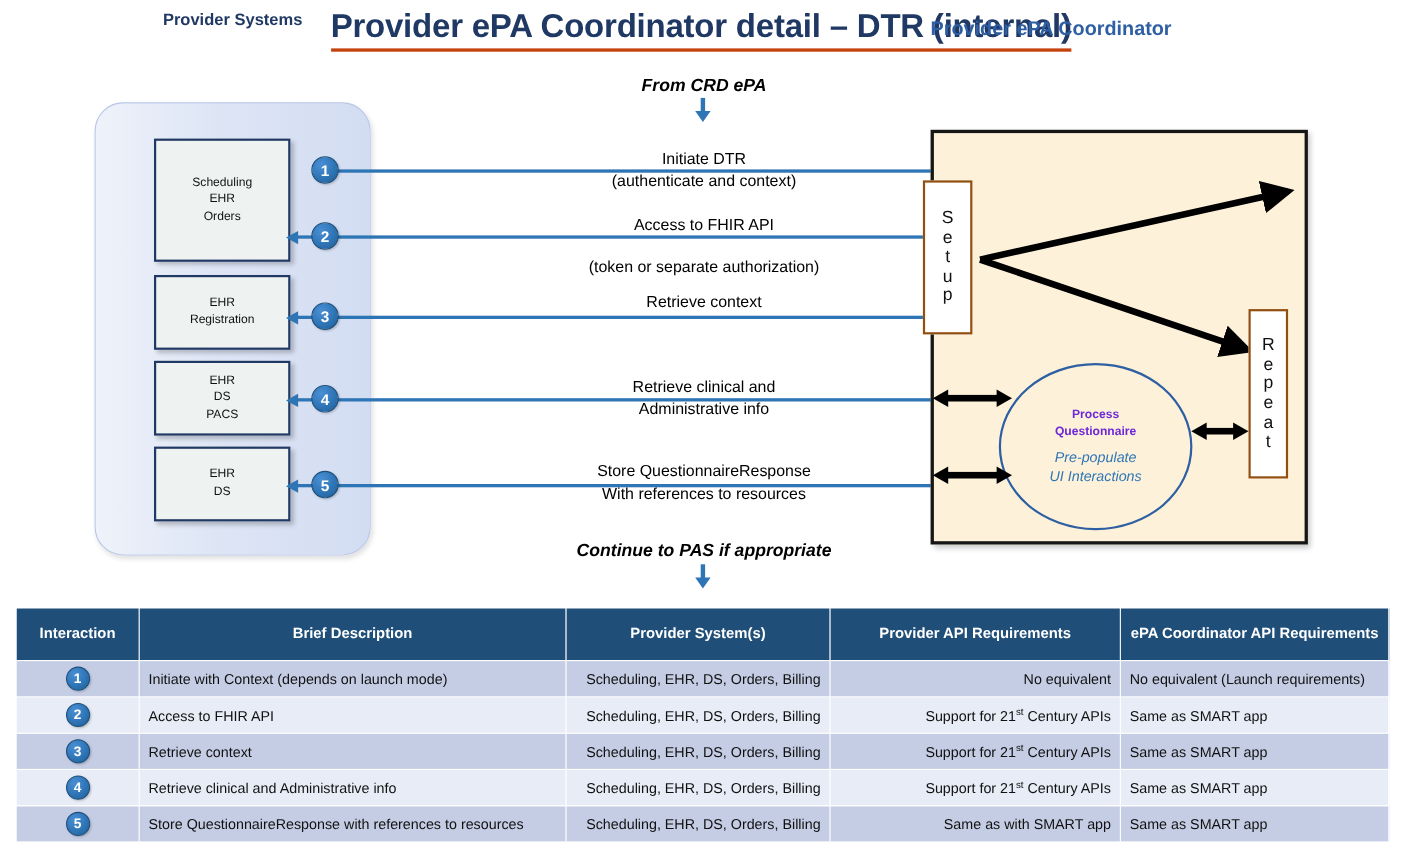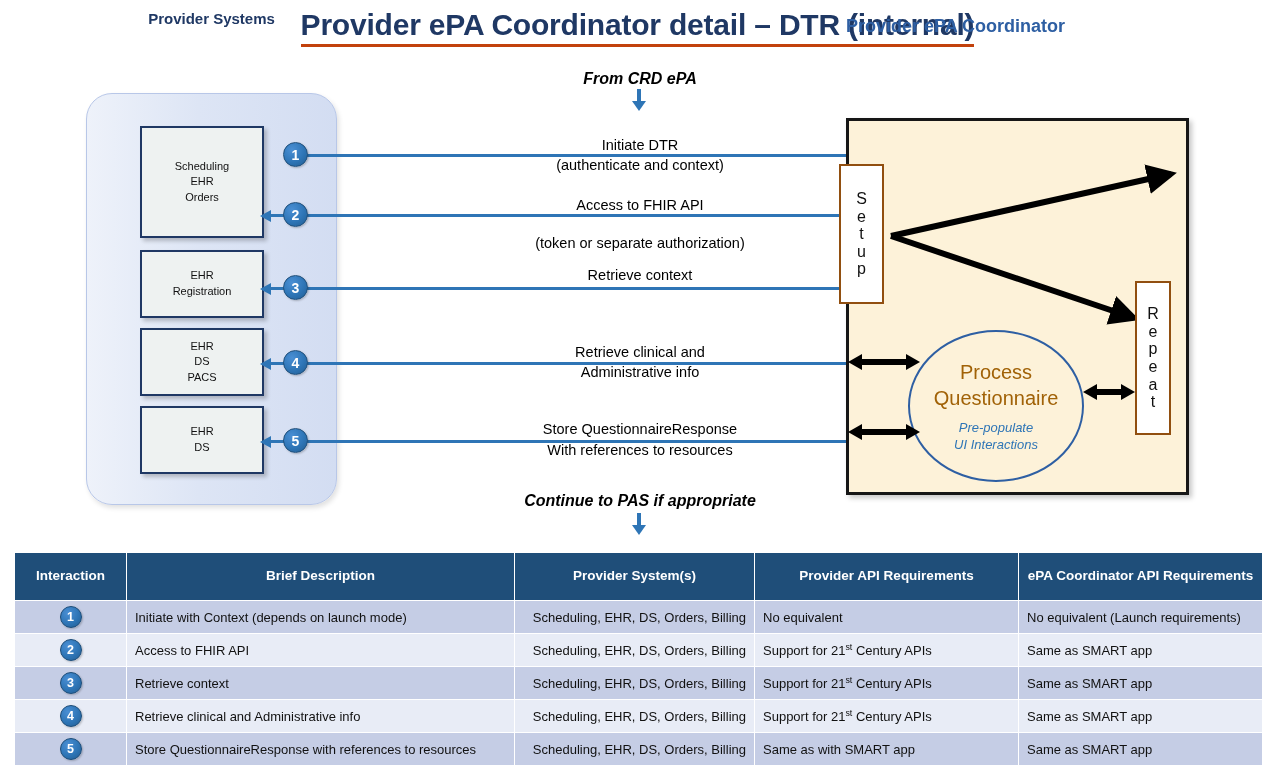--- a/index.html
+++ b/index.html
@@ -133,21 +133,21 @@
 
   #process-circle {
     position: absolute; left: 908px; top: 330px; width: 176px; height: 152px;
     border: 2px solid #2E5FA3; border-radius: 50%;
     background: #FDF2D9;
     display: flex; flex-direction: column;
     align-items: center; justify-content: center;
     text-align: center;
   }
   #process-circle .pc-title {
-    font-size: 20px; font-weight: normal; color: #a16207; line-height: 1.3;
+    font-size: 11px; font-weight: bold; color: #6d28d9; line-height: 1.3;
   }
   #process-circle .pc-sub {
     margin-top: 9px;
     font-size: 13px; font-style: italic; color: #2E75B6; line-height: 1.3;
   }
 
   
   .blk { position: absolute; }
   .blk .bline { position:absolute; background:#000; }
   .blk .bhead-r {
@@ -184,21 +184,21 @@
     padding: 5px 8px;
     border: 1px solid #ffffff;
     height: 31px;
     vertical-align: middle;
   }
   #itable tr.odd td { background: #C5CDE5; }
   #itable tr.even td { background: #E8ECF6; }
   td.c-interaction { text-align: center; }
   td.c-desc  { text-align: left; }
   td.c-sys   { text-align: right; }
-  td.c-papi  { text-align: left; }
+  td.c-papi  { text-align: right; }
   td.c-eapi  { text-align: left; }
   td.red     { color: #FF0000; }
   .tbadge {
     display: inline-flex; align-items:center; justify-content:center;
     width: 22px; height: 22px; border-radius: 50%;
     background: radial-gradient(circle at 35% 30%, #4a8fd4 0%, #2E75B6 55%, #225c91 100%);
     border: 1.5px solid #1F4E79;
     color: #fff; font-size: 12.5px; font-weight: bold;
     box-shadow: 1px 1px 2px rgba(0,0,0,0.22);
   }

